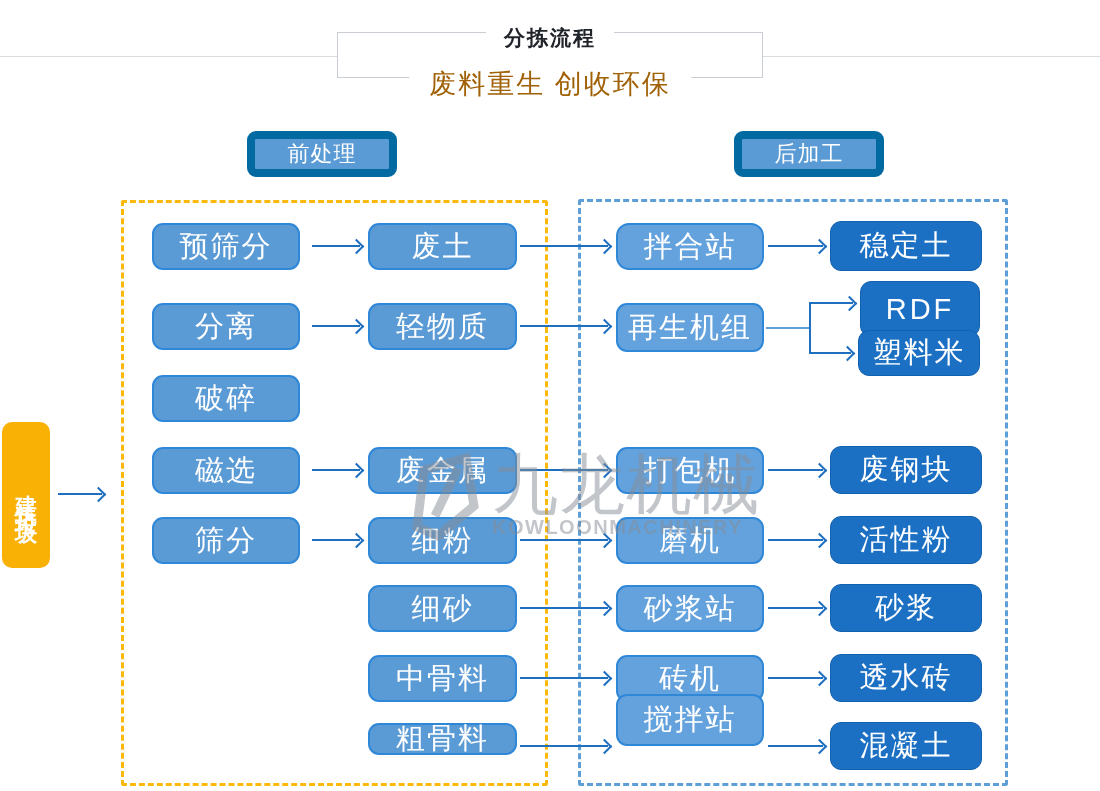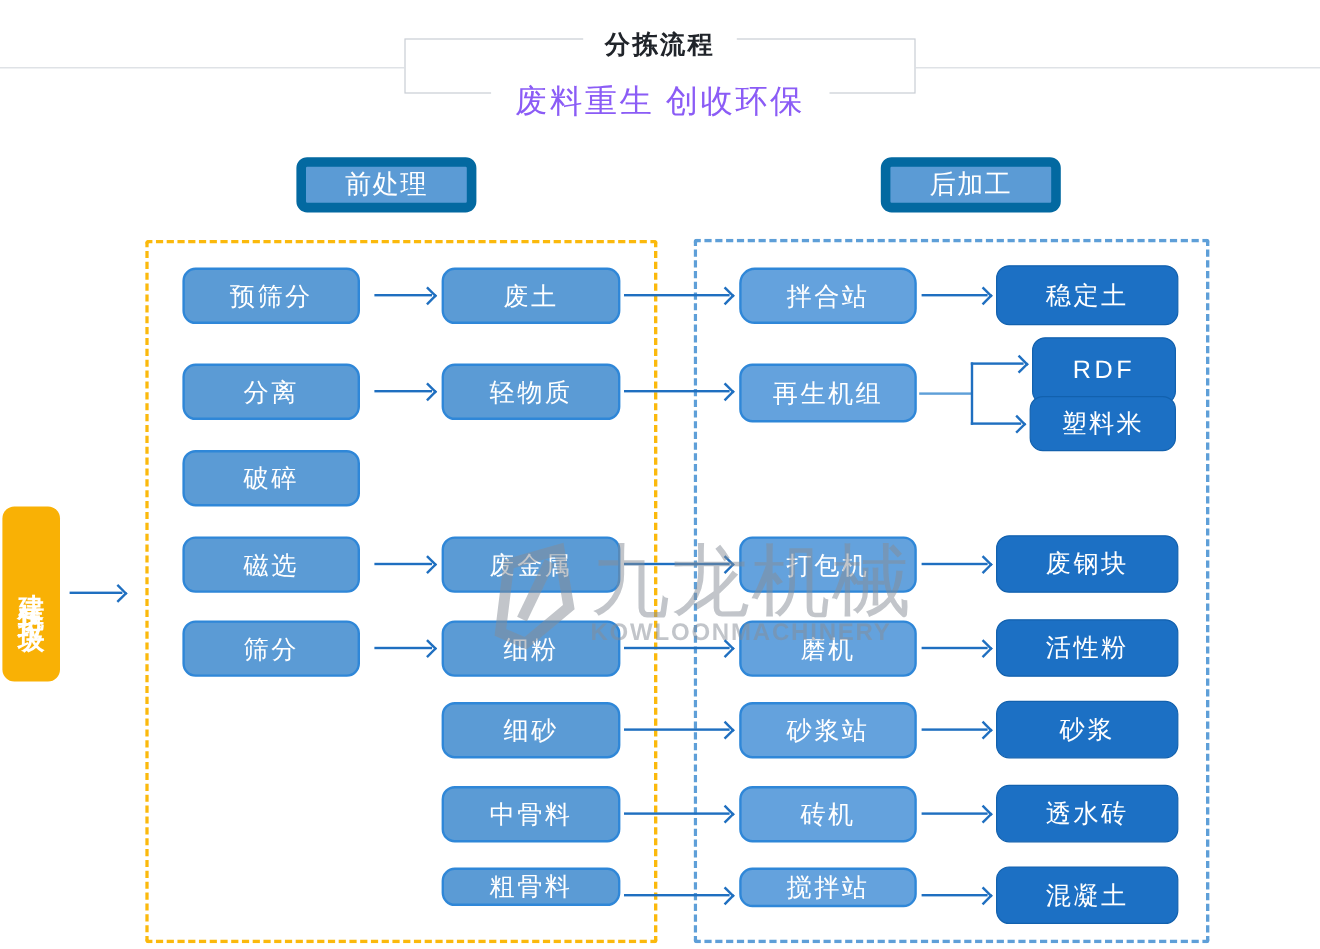--- a/index.html
+++ b/index.html
@@ -14,37 +14,37 @@
     border:1px solid #c9cdd4; background:#ffffff; box-sizing:border-box;
   }
   .page-title {
     position:absolute; top:17px; left:50%; transform:translateX(-50%);
     background:#ffffff; padding:0 18px; white-space:nowrap;
     font-size:21px; font-weight:bold; color:#20242a; line-height:42px; letter-spacing:2px;
   }
   .page-subtitle {
     position:absolute; top:65px; left:50%; transform:translateX(-50%);
     background:#ffffff; padding:0 20px; white-space:nowrap;
-    font-size:27px; font-weight:500; color:#8b5cf6; line-height:38px; letter-spacing:2px;
+    font-size:27px; font-weight:500; color:#a16207; line-height:38px; letter-spacing:2px;
   }
   
   .zone { position:absolute; box-sizing:border-box; border-radius:3px; }
   .zone.yellow { border:3px dashed #fbb90c; }
   .zone.blue   { border:3px dashed #5e9fd8; }
   .zone-btn {
     position:absolute; width:150px; height:46px; box-sizing:border-box;
     background:#5b9bd5; border:8px solid #0369a1; border-radius:9px;
     display:flex; align-items:center; justify-content:center;
     color:#ffffff; font-size:22px; letter-spacing:1px;
   }
   
   .node {
     position:absolute; box-sizing:border-box; border-radius:11px;
     display:flex; align-items:center; justify-content:center;
-    color:#ffffff; font-size:21px; letter-spacing:2px; white-space:nowrap;
+    color:#ffffff; font-size:29px; letter-spacing:2px; white-space:nowrap;
   }
   .node.proc    { background:#5b9bd5; border:2px solid #2f87d8; }
   .node.machine { background:#64a2dd; border:2px solid #2f87d8; }
   .node.dark    { background:#1c70c4; border:1px solid #1261ae; }
   .node.source  {
     background:#f9b105; border:none; border-radius:10px;
     writing-mode:vertical-rl; text-orientation:upright;
     font-size:22px; font-weight:bold; letter-spacing:9px; line-height:48px;
   }
   
@@ -97,21 +97,21 @@
   <div class="node proc" style="left:368px; top:585px; width:149px; height:47px;">细砂</div>
   <div class="node proc" style="left:368px; top:655px; width:149px; height:47px;">中骨料</div>
   <div class="node proc" style="left:368px; top:723px; width:149px; height:32px;">粗骨料</div>
 
   <div class="node machine" style="left:616px; top:223px; width:148px; height:47px;border-radius:13px;">拌合站</div>
   <div class="node machine" style="left:616px; top:303px; width:148px; height:49px;">再生机组</div>
   <div class="node machine" style="left:616px; top:447px; width:148px; height:47px;">打包机</div>
   <div class="node machine" style="left:616px; top:517px; width:148px; height:47px;">磨机</div>
   <div class="node machine" style="left:616px; top:585px; width:148px; height:47px;">砂浆站</div>
   <div class="node machine" style="left:616px; top:655px; width:148px; height:47px;">砖机</div>
-  <div class="node machine" style="left:616px; top:723px; width:148px; height:33px;">搅拌站</div>
+  <div class="node machine" style="left:616px; top:694px; width:148px; height:52px;">搅拌站</div>
 
   <div class="node dark" style="left:830px; top:221px; width:152px; height:50px;">稳定土</div>
   <div class="node dark" style="left:860px; top:281px; width:120px; height:56px; letter-spacing:3px;">RDF</div>
   <div class="node dark" style="left:858px; top:330px; width:122px; height:46px;">塑料米</div>
   <div class="node dark" style="left:830px; top:446px; width:152px; height:48px;">废钢块</div>
   <div class="node dark" style="left:830px; top:516px; width:152px; height:48px;">活性粉</div>
   <div class="node dark" style="left:830px; top:584px; width:152px; height:48px;">砂浆</div>
   <div class="node dark" style="left:830px; top:654px; width:152px; height:48px;">透水砖</div>
   <div class="node dark" style="left:830px; top:722px; width:152px; height:48px;">混凝土</div>
 

